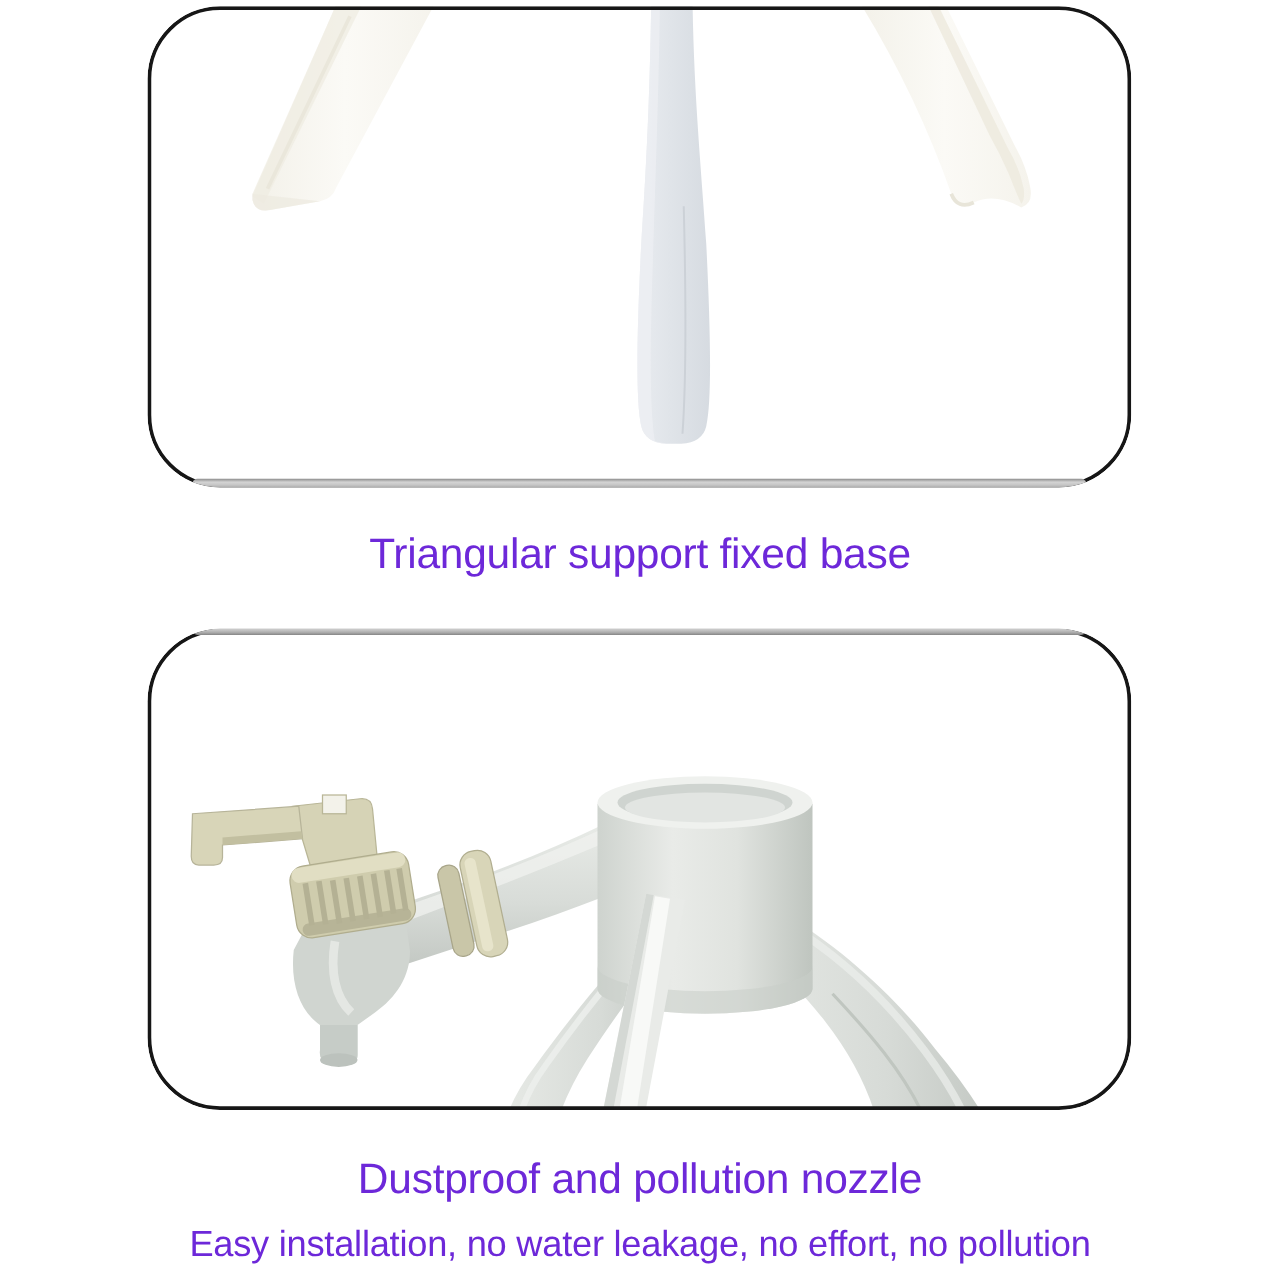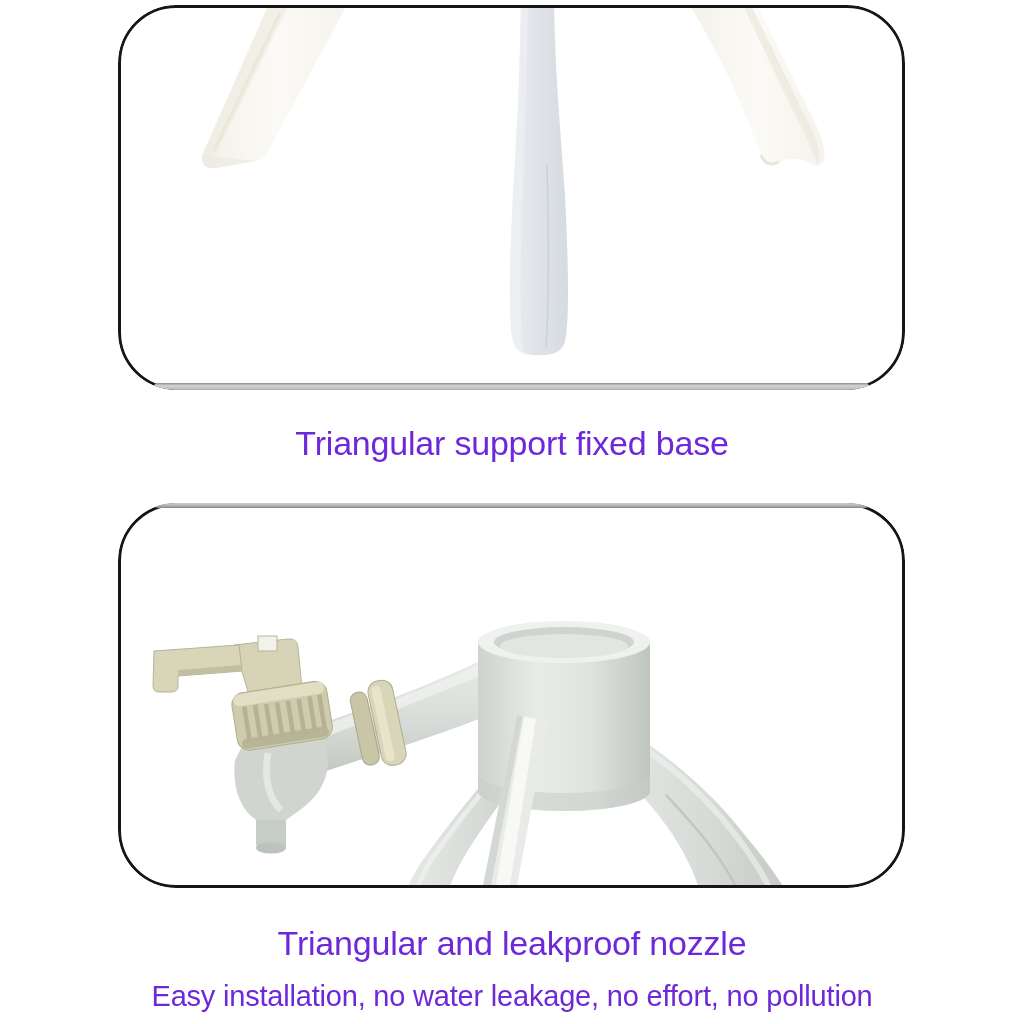--- a/index.html
+++ b/index.html
@@ -169,15 +169,15 @@
     <g transform="rotate(-12 259 223)">
       <rect x="238" y="186" width="17" height="74" rx="8" fill="#c9c6a8" stroke="#a8a589" stroke-width="1"></rect>
       <rect x="257" y="179" width="25" height="86" rx="11" fill="#d8d5b8" stroke="#b1ae90" stroke-width="1"></rect>
       <rect x="261" y="184" width="9" height="76" rx="4" fill="#e7e4cb"></rect>
     </g>
   </svg>
   <div class="frame"></div>
   <div class="rod rod-top"></div>
 </div>
 
-<div class="caption caption-2">Triangular and leakproof nozzle</div>
+<div class="caption caption-2">Dustproof and pollution nozzle</div>
 
 <div class="caption caption-3">Easy installation, no water leakage, no effort, no pollution</div>
 
 </body></html>

